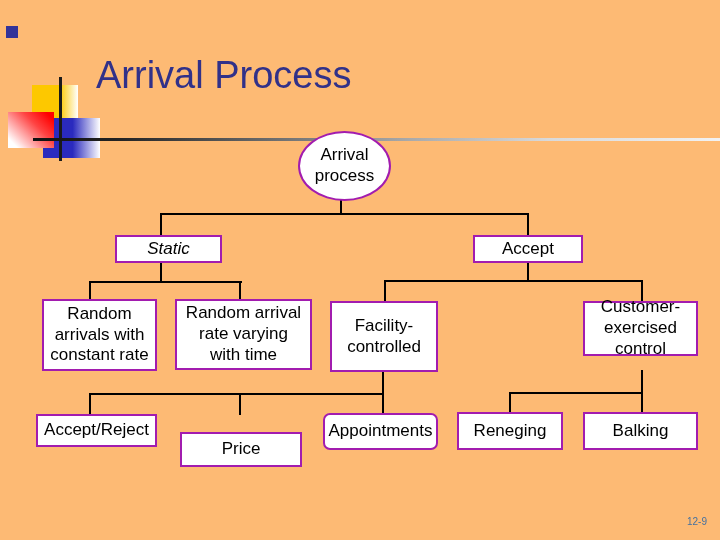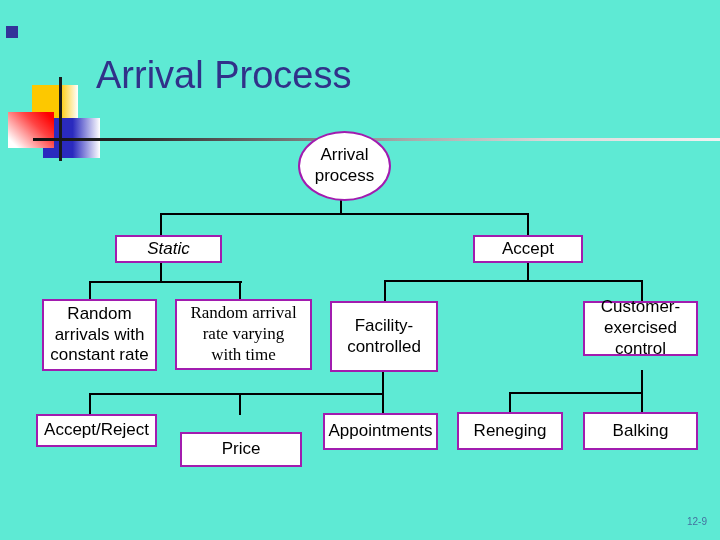--- a/index.html
+++ b/index.html
@@ -1,19 +1,19 @@
 <!DOCTYPE html>
 <html><head>
 <meta charset="utf-8">
 <style>
   html,body{margin:0;padding:0;background:#fff;}
   .slide{
     position:relative;
     width:720px;height:540px;
-    background:#5eead4;
+    background:#fdba74;
     overflow:hidden;
     font-family:"Liberation Sans", sans-serif;
   }
   
   .sq{position:absolute;}
   .sq-navy{left:6px;top:26px;width:12px;height:12px;background:#333399;}
   .sq-yellow{left:32px;top:85px;width:46px;height:33px;
     background:linear-gradient(90deg,#fdc800 0%,#fdc800 60%,#ffffff 100%);}
   .sq-blue{left:43px;top:118px;width:57px;height:40px;
     background:linear-gradient(90deg,#2a2abe 0%,#2a2abe 52%,#ffffff 100%);}
@@ -85,30 +85,30 @@
 
   <div class="node ellipse" style="left:298px;top:131px;width:93px;height:70px;">Arrival
 process</div>
 
   <div class="node" style="left:115px;top:235px;width:107px;height:28px;font-style:italic;">Static</div>
   <div class="node" style="left:473px;top:235px;width:110px;height:28px;">Accept</div>
 
   <div class="node" style="left:42px;top:299px;width:115px;height:72px;">Random
 arrivals with
 constant rate</div>
-  <div class="node" style="left:175px;top:299px;width:137px;height:71px;font-family:Liberation Serif, serif;">Random arrival
+  <div class="node" style="left:175px;top:299px;width:137px;height:71px;">Random arrival
 rate varying
 with time</div>
   <div class="node" style="left:330px;top:301px;width:108px;height:71px;">Facility-
 controlled</div>
   <div class="node" style="left:583px;top:301px;width:115px;height:55px;">Customer-
 exercised
 control</div>
 
   <div class="node" style="left:36px;top:414px;width:121px;height:33px;">Accept/Reject</div>
   <div class="node" style="left:180px;top:432px;width:122px;height:35px;">Price</div>
-  <div class="node" style="left:323px;top:413px;width:115px;height:37px;">Appointments</div>
+  <div class="node" style="left:323px;top:413px;width:115px;height:37px;border-radius:7px;">Appointments</div>
   <div class="node" style="left:457px;top:412px;width:106px;height:38px;">Reneging</div>
   <div class="node" style="left:583px;top:412px;width:115px;height:38px;">Balking</div>
 
   <span class="pagenum">12-9</span>
 
 </div>
 
 </body></html>

